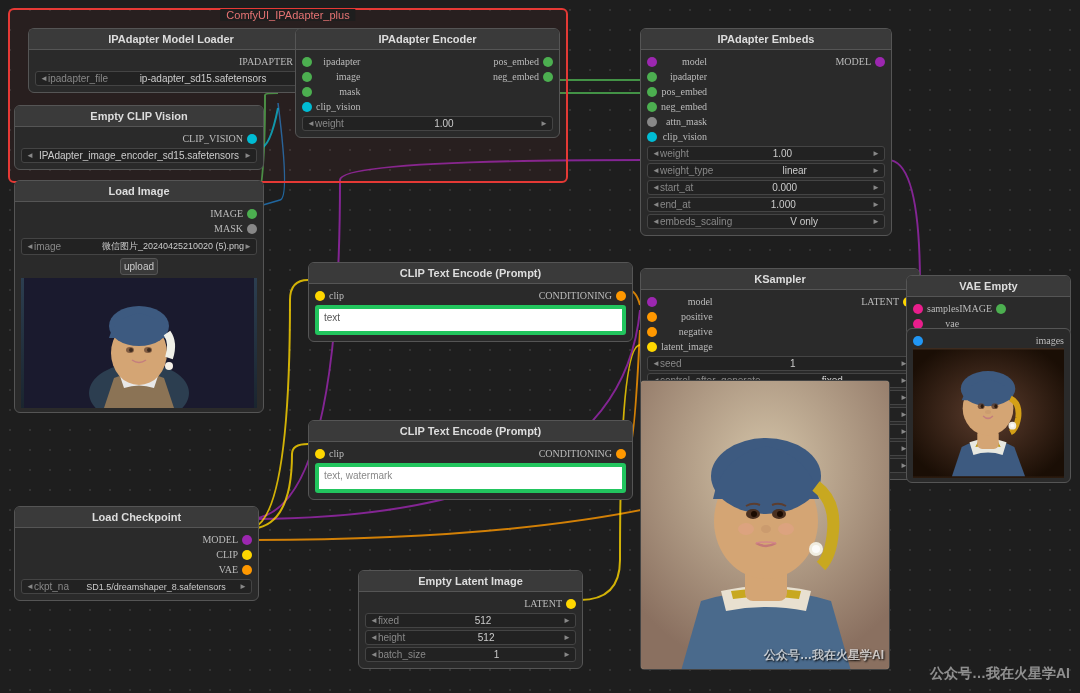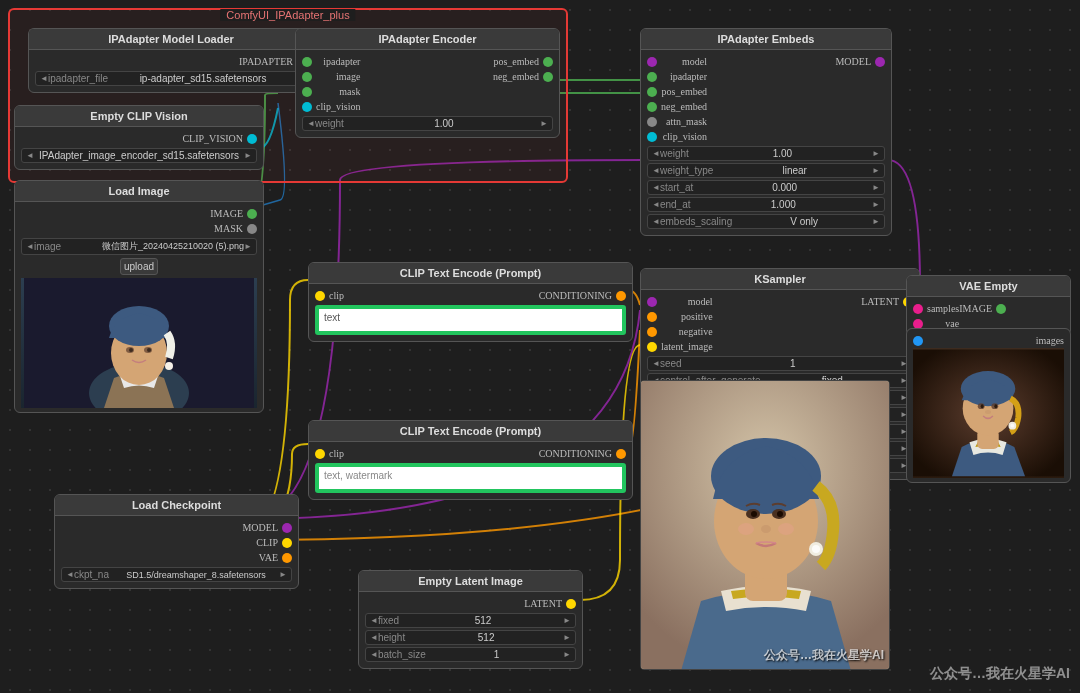--- a/index.html
+++ b/index.html
@@ -628,21 +628,21 @@
 
           <ellipse cx="71" cy="58" rx="1.5" ry="2" fill="#2a1a0e"></ellipse>
           <ellipse cx="85" cy="58" rx="1.5" ry="2" fill="#2a1a0e"></ellipse>
 
           <ellipse cx="77" cy="64" rx="3" ry="2" fill="#c4946a" opacity="0.5"></ellipse>
         </svg>
       </div>
     </div>
   </div>
 
-  <div class="node" style="left:14px; top:494px; width:245px;margin-left:40px;">
+  <div class="node" style="left:14px; top:506px; width:245px;">
     <div class="node-title">Load Checkpoint</div>
     <div class="node-content">
       <div class="node-row right">
         <span class="port-label port-label-right">MODEL</span>
         <span class="port port-purple port-right"></span>
       </div>
       <div class="node-row right">
         <span class="port-label port-label-right">CLIP</span>
         <span class="port port-yellow port-right"></span>
       </div>

